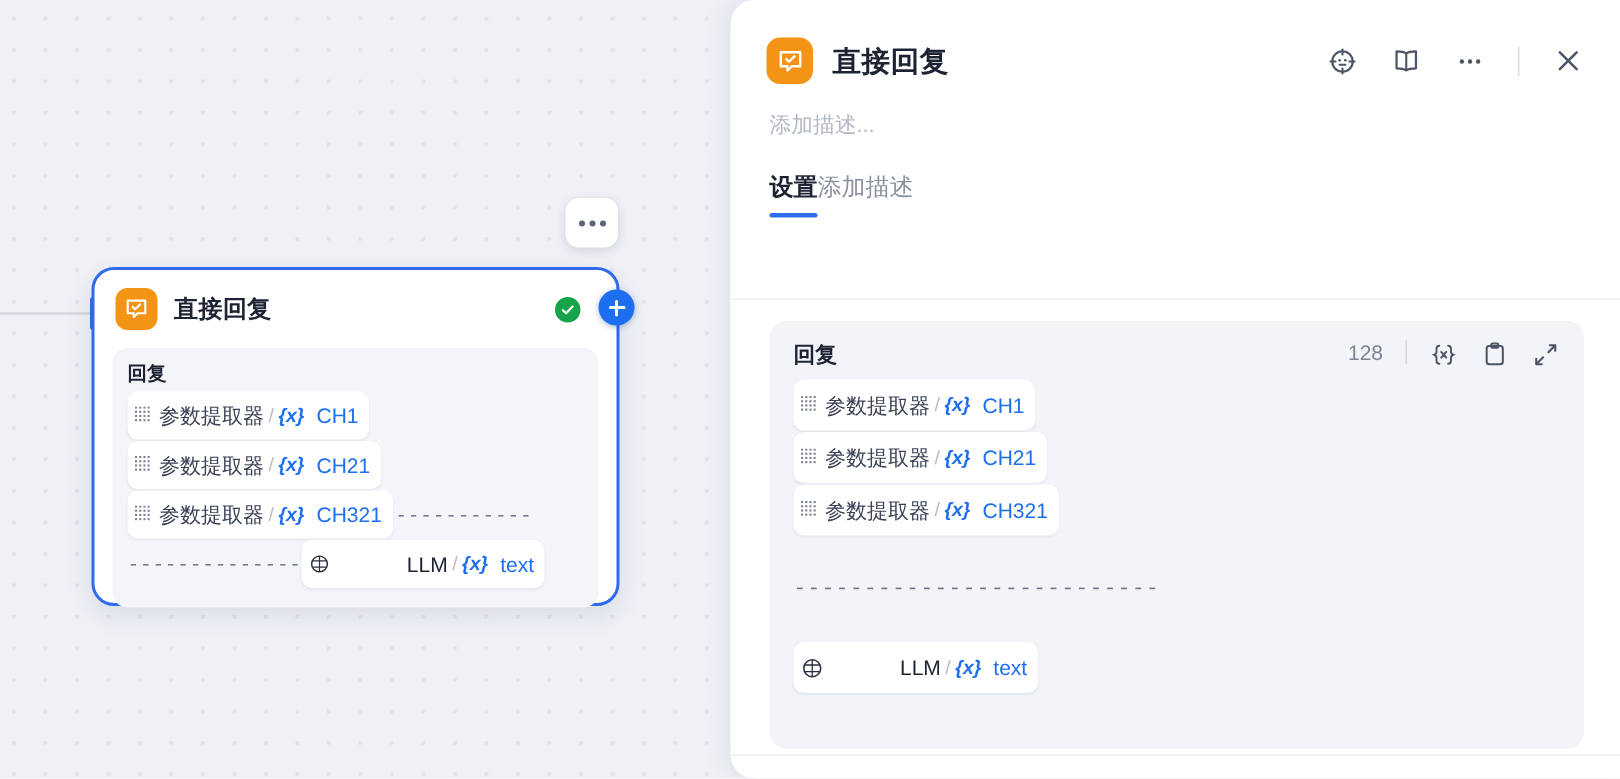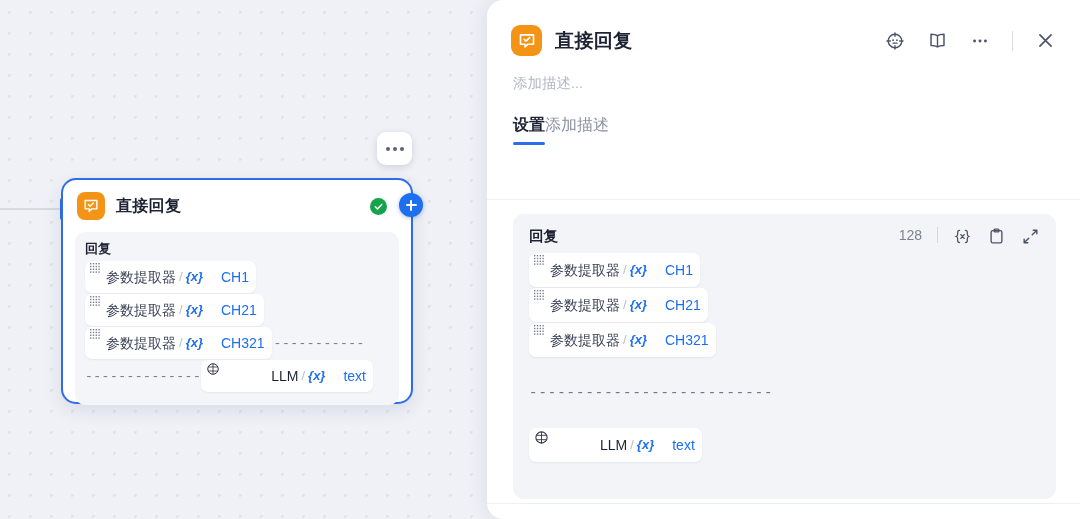--- a/index.html
+++ b/index.html
@@ -74,31 +74,31 @@
 
   .node-body {
     margin: 0 12px; padding: 8px 10px 12px 10px;
     background: #f4f5f9; border-radius: 10px; min-height: 152px;
   }
   .node-body .field-label { font-size: 13px; font-weight: bold; color: #1d2333; margin-bottom: 3px; }
   .node-flow { font-size: 0; line-height: 28px; }
 
   
   .chip {
-    display: inline-flex; align-items: flex-start;
+    display: inline-flex; align-items: center;
     background: #ffffff; border-radius: 7px;
     padding: 2px 7px 2px 5px; margin: 0 2px 1px 0;
     white-space: nowrap; vertical-align: middle;
     box-shadow: 0 1px 2px rgba(30,40,80,.07);
   }
   .chip .gico { margin-right: 4px; display: inline-flex; flex: none; }
   .chip .src { font-size: 14px; color: #3b4256; }
   .chip .sep { font-size: 13px; color: #b9bdc9; margin: 0 3px; }
   .chip .xv { font-size: 13px; font-style: italic; font-weight: bold; color: #1d6ff0; }
-  .chip .vname { font-size: 14px; color: #1d6ff0; margin-left: 18px; }
+  .chip .vname { font-size: 14px; color: #1d6ff0; margin-left: 8px; }
   .chip .llmico { margin-right: 3px; display: inline-flex; flex: none; }
   .chip .llm-txt { font-size: 14px; color: #1d2333; margin-left: 48px; }
 
   .dashes {
     display: inline-block; vertical-align: middle;
     font-family: "Liberation Mono", "DejaVu Sans Mono", monospace;
     font-size: 13px; color: #70778c; letter-spacing: .5px;
   }
 
   

